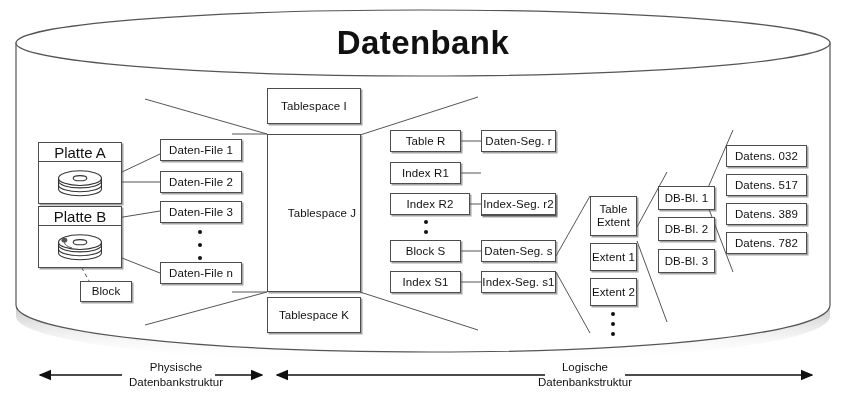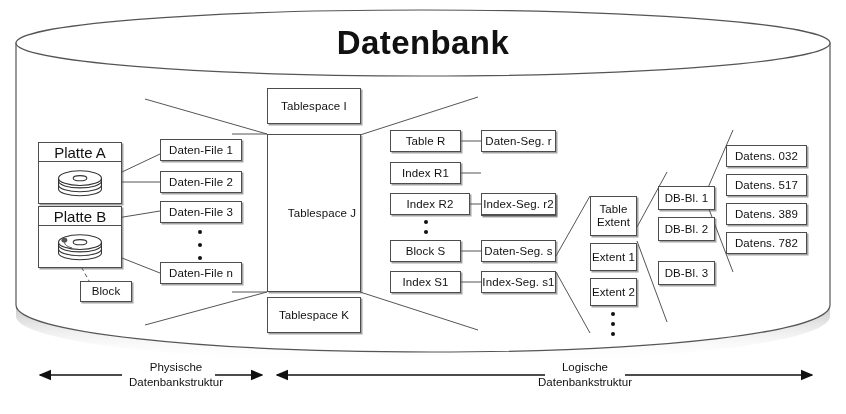--- a/index.html
+++ b/index.html
@@ -176,21 +176,21 @@
   <div class="box" style="left:590px;top:243px;width:47px;height:28px;">Extent 1</div>
   <div class="box" style="left:590px;top:278px;width:47px;height:28px;">Extent 2</div>
   <div class="dots" style="left:610px;top:312px;width:6px;height:24px;">
       <i></i>
       <i></i>
       <i></i>
     </div>
 
   <div class="box" style="left:658px;top:186px;width:57px;height:24px;">DB-Bl. 1</div>
   <div class="box" style="left:658px;top:217px;width:57px;height:24px;">DB-Bl. 2</div>
-  <div class="box" style="left:658px;top:249px;width:57px;height:24px;margin-top:12px;">DB-Bl. 3</div>
+  <div class="box" style="left:658px;top:249px;width:57px;height:24px;">DB-Bl. 3</div>
 
   <div class="box" style="left:726px;top:145px;width:81px;height:22px;">Datens. 032</div>
   <div class="box" style="left:726px;top:174px;width:81px;height:22px;">Datens. 517</div>
   <div class="box" style="left:726px;top:203px;width:81px;height:22px;">Datens. 389</div>
   <div class="box" style="left:726px;top:232px;width:81px;height:22px;">Datens. 782</div>
 
   <div class="axlabel" style="left:106px;top:360px;width:140px;">
     <div>Physische</div>
     <div>Datenbankstruktur</div>
   </div>

